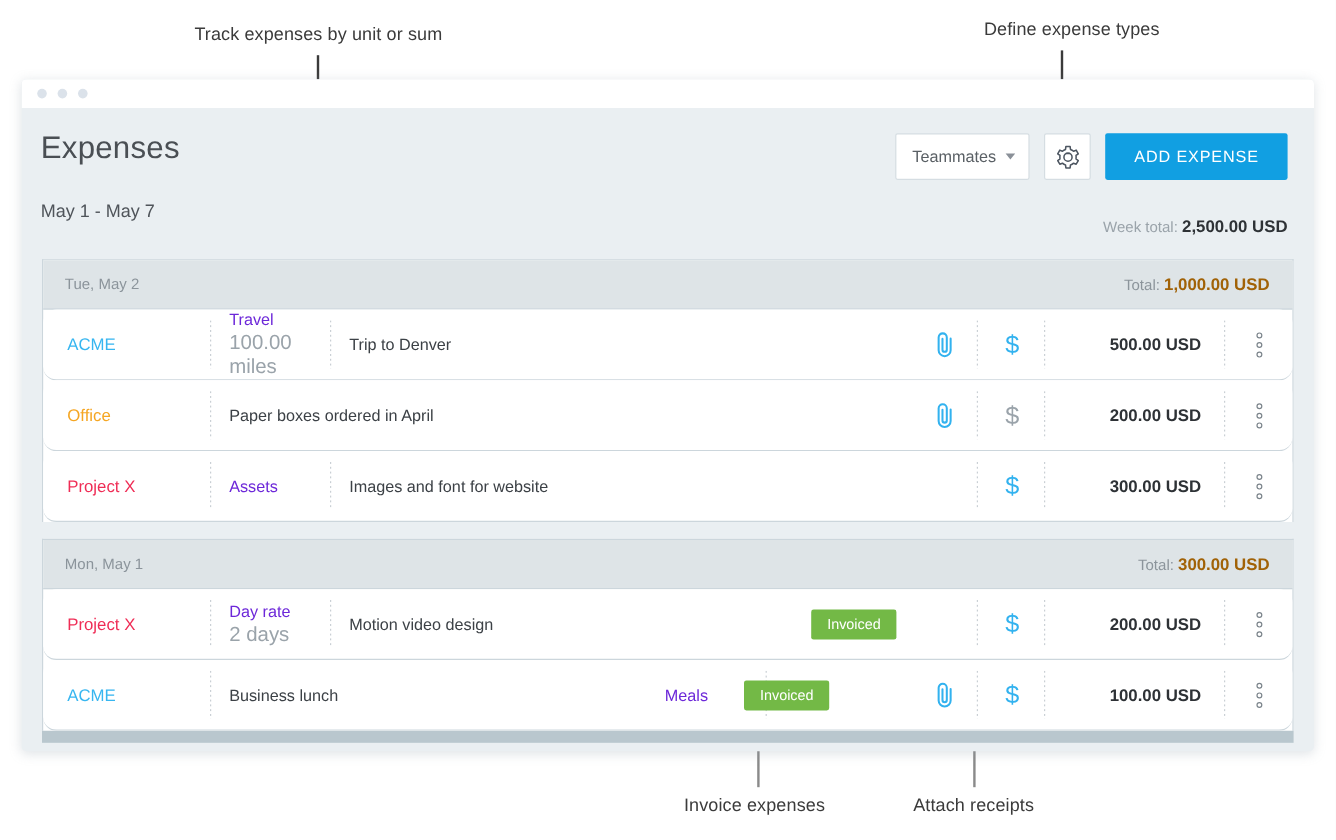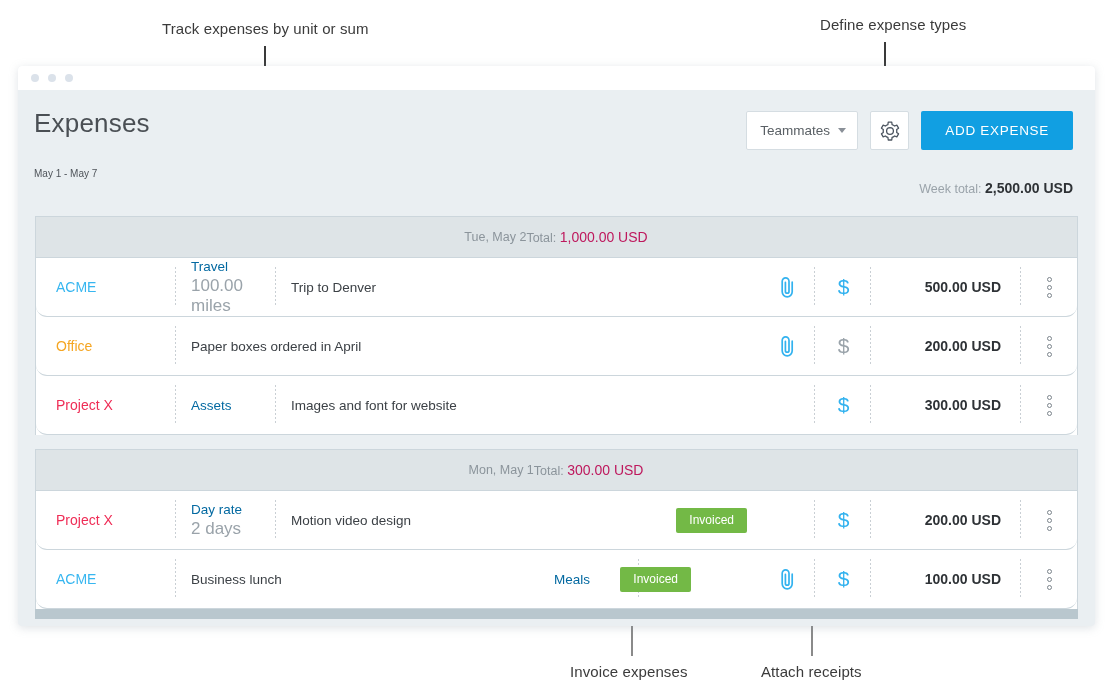--- a/index.html
+++ b/index.html
@@ -52,21 +52,21 @@
     position: relative;
     padding: 18px 22px 0 16px;
     height: 126px;
   }
   .page-title {
     font-size: 26px; font-weight: 400; color: #4a4f54;
     letter-spacing: .2px;
   }
   .daterange {
     margin-top: 29px;
-    font-size: 10px; color: #4f545a;
+    font-size: 15px; color: #4f545a;
   }
   .head-controls {
     position: absolute; right: 22px; top: 21px;
     display: flex; align-items: center; gap: 12px;
   }
   .select-btn {
     width: 112px; height: 39px;
     background: #fff; border: 1px solid #d5dde2; border-radius: 2px;
     display: flex; align-items: center; justify-content: space-between;
     padding: 0 11px 0 13px;
@@ -97,43 +97,43 @@
     font-size: 12.5px; color: #9aa3aa;
   }
   .week-total b { color: #2e3236; font-size: 14px; font-weight: 700; }
 
   
   .table-wrap { padding: 0 17px; }
   .group { border: 1px solid #ccd6dc; border-bottom: none; background: #fff; }
   .group + .group { margin-top: 14px; }
   .group-head {
     height: 41px; background: #dee4e7;
-    display: flex; align-items: center; justify-content: center;
+    display: flex; align-items: center; justify-content: space-between;
     padding: 0 19px 0 18px;
     border-bottom: 1px solid #ccd6dc;
   }
   .group-day { font-size: 12.5px; color: #8b949b; }
   .group-total { font-size: 12.5px; color: #8b949b; }
-  .group-total b { color: #be185d; font-size: 14px; font-weight: 400; }
+  .group-total b { color: #a16207; font-size: 14px; font-weight: 700; }
 
   .row {
     height: 59px; display: flex; align-items: stretch;
     border-bottom: 1px solid #ccd6dc; background: #fff; border-radius: 11px;
   }
   .cell { display: flex; align-items: center; position: relative; }
   .cell.dotted::after {
     content: ""; position: absolute; right: 0; top: 9px; bottom: 9px;
     width: 1px;
     background-image: linear-gradient(#c9cfd4 50%, transparent 0);
     background-size: 1px 4px;
   }
   .c-client   { width: 140px; padding-left: 20px; font-size: 14px; }
   .c-type     { width: 100px; padding-left: 15px; flex-direction: column;
                 align-items: flex-start; justify-content: center; }
-  .c-type .t  { font-size: 13.5px; color: #0369a1; }
+  .c-type .t  { font-size: 13.5px; color: #6d28d9; }
   .c-type .u  { font-size: 17px; color: #9aa3aa; margin-top: 2px; }
   .c-desc     { flex: 1; padding-left: 15px; font-size: 13.5px; color: #3c4146; }
   .c-badge    { width: 120px; justify-content: flex-end; padding-right: 12px; }
   .c-clip     { width: 56px; justify-content: center; }
   .c-dollar   { width: 56px; justify-content: center; }
   .c-amount   { width: 150px; justify-content: flex-end; padding-right: 20px;
                 font-size: 14px; font-weight: 700; color: #2e3236; }
   .c-menu     { width: 56px; justify-content: center; }
 
   .badge {

